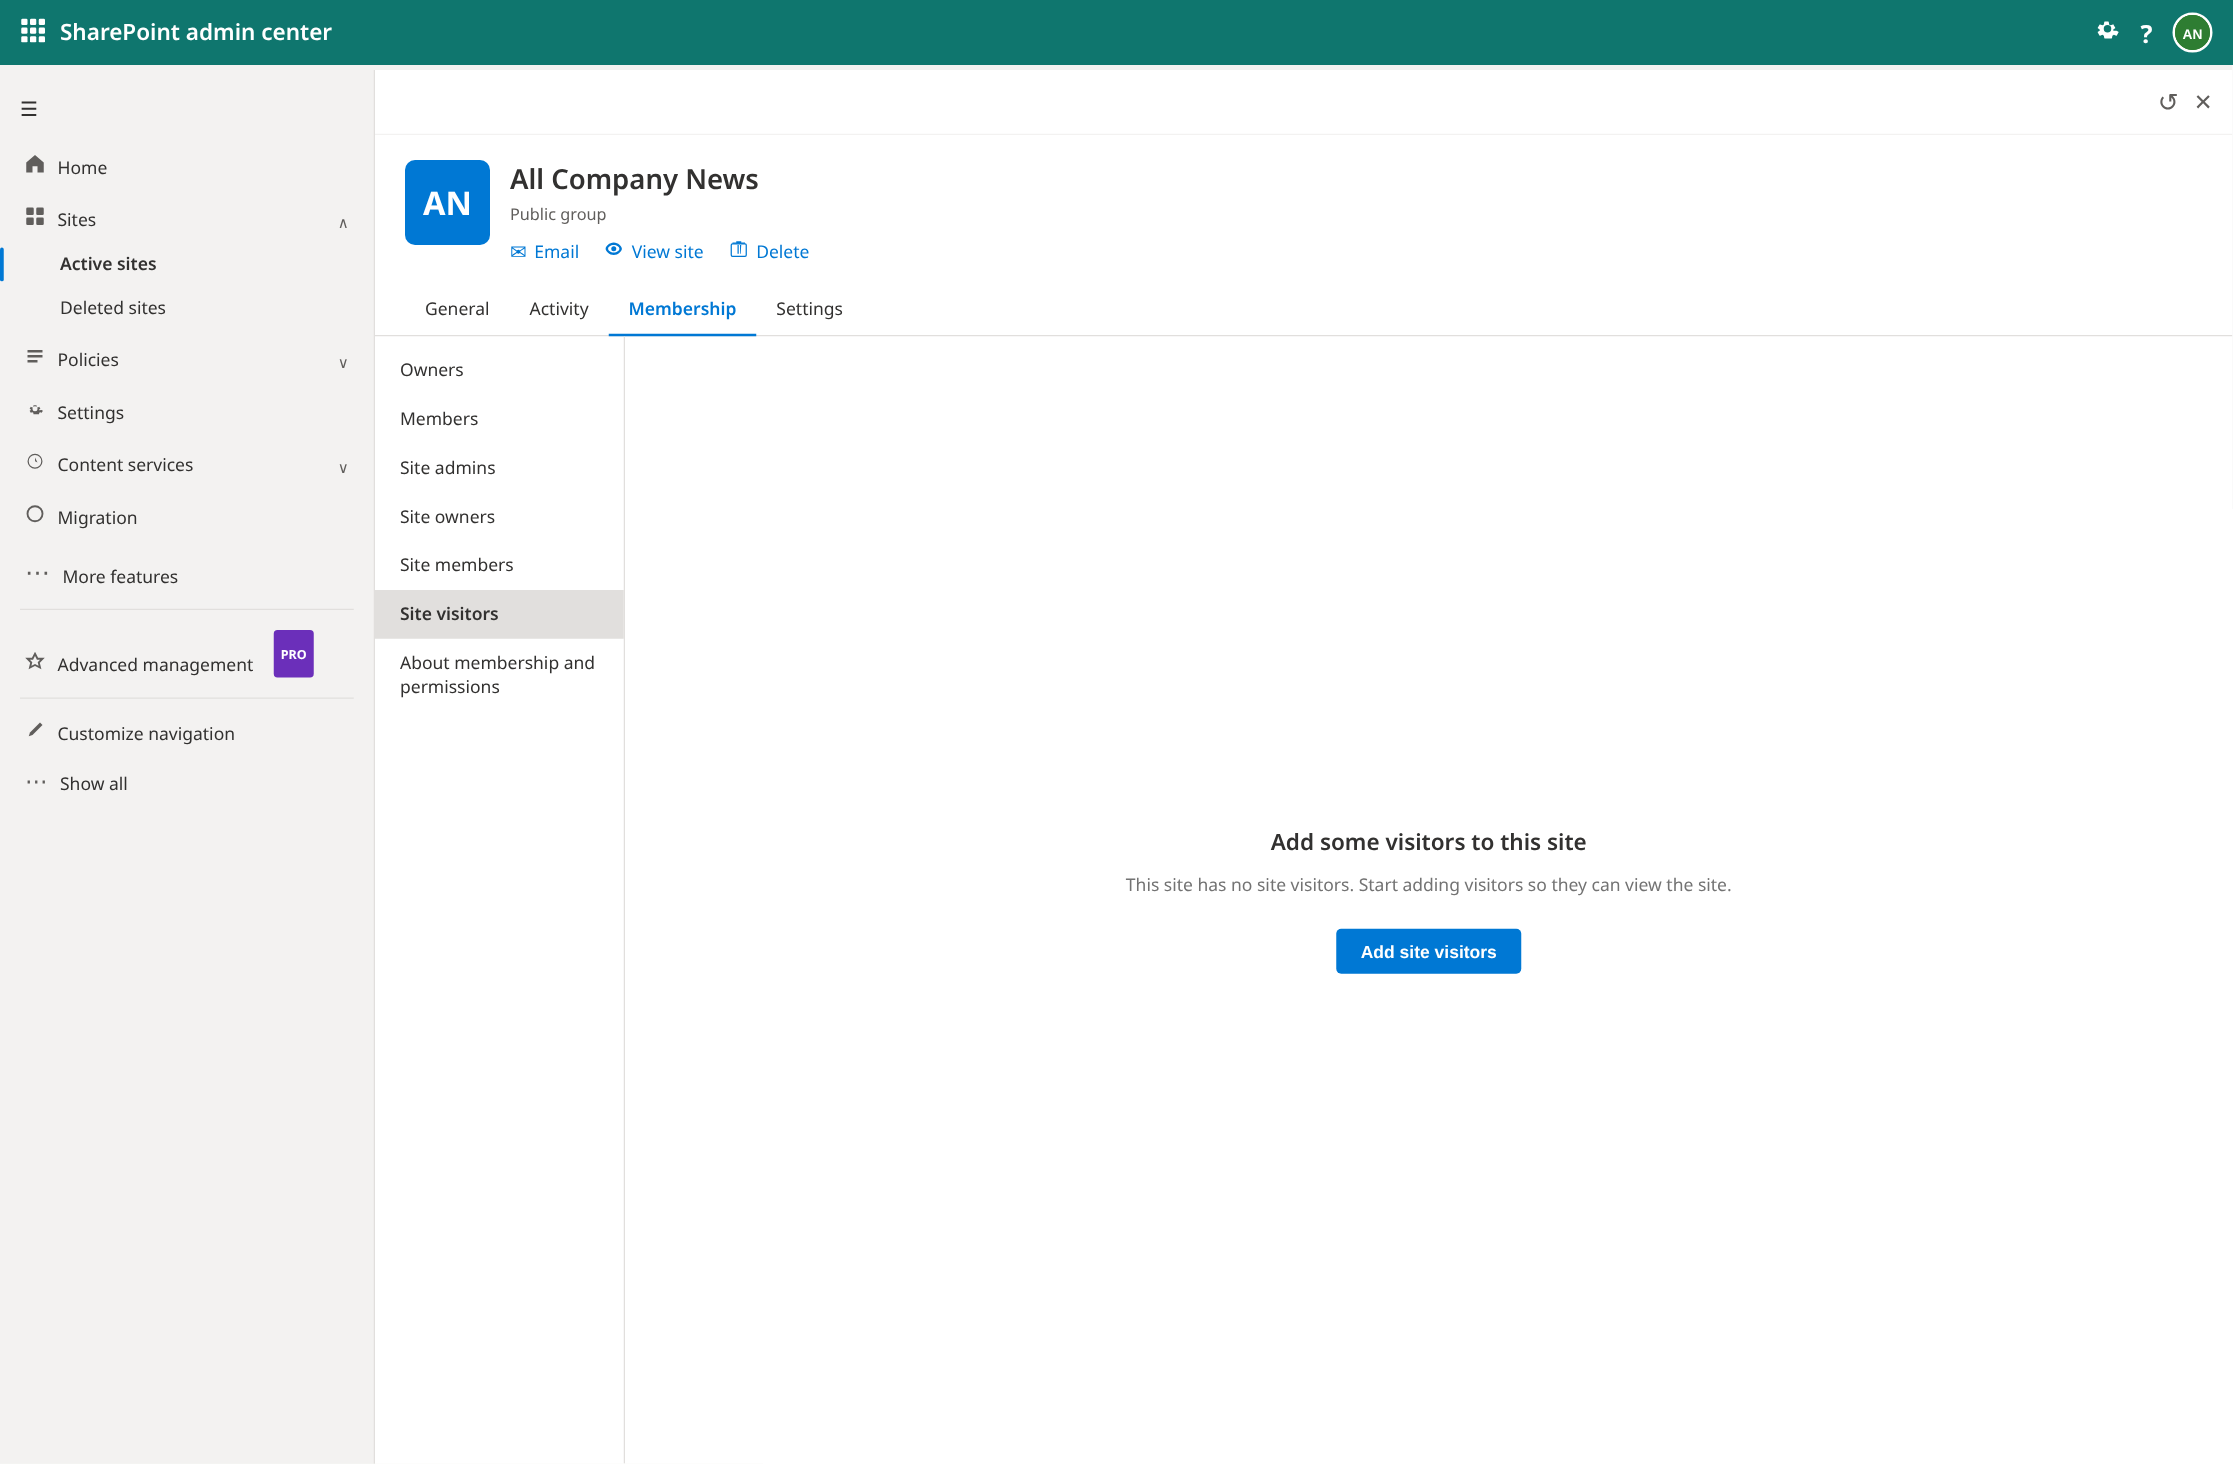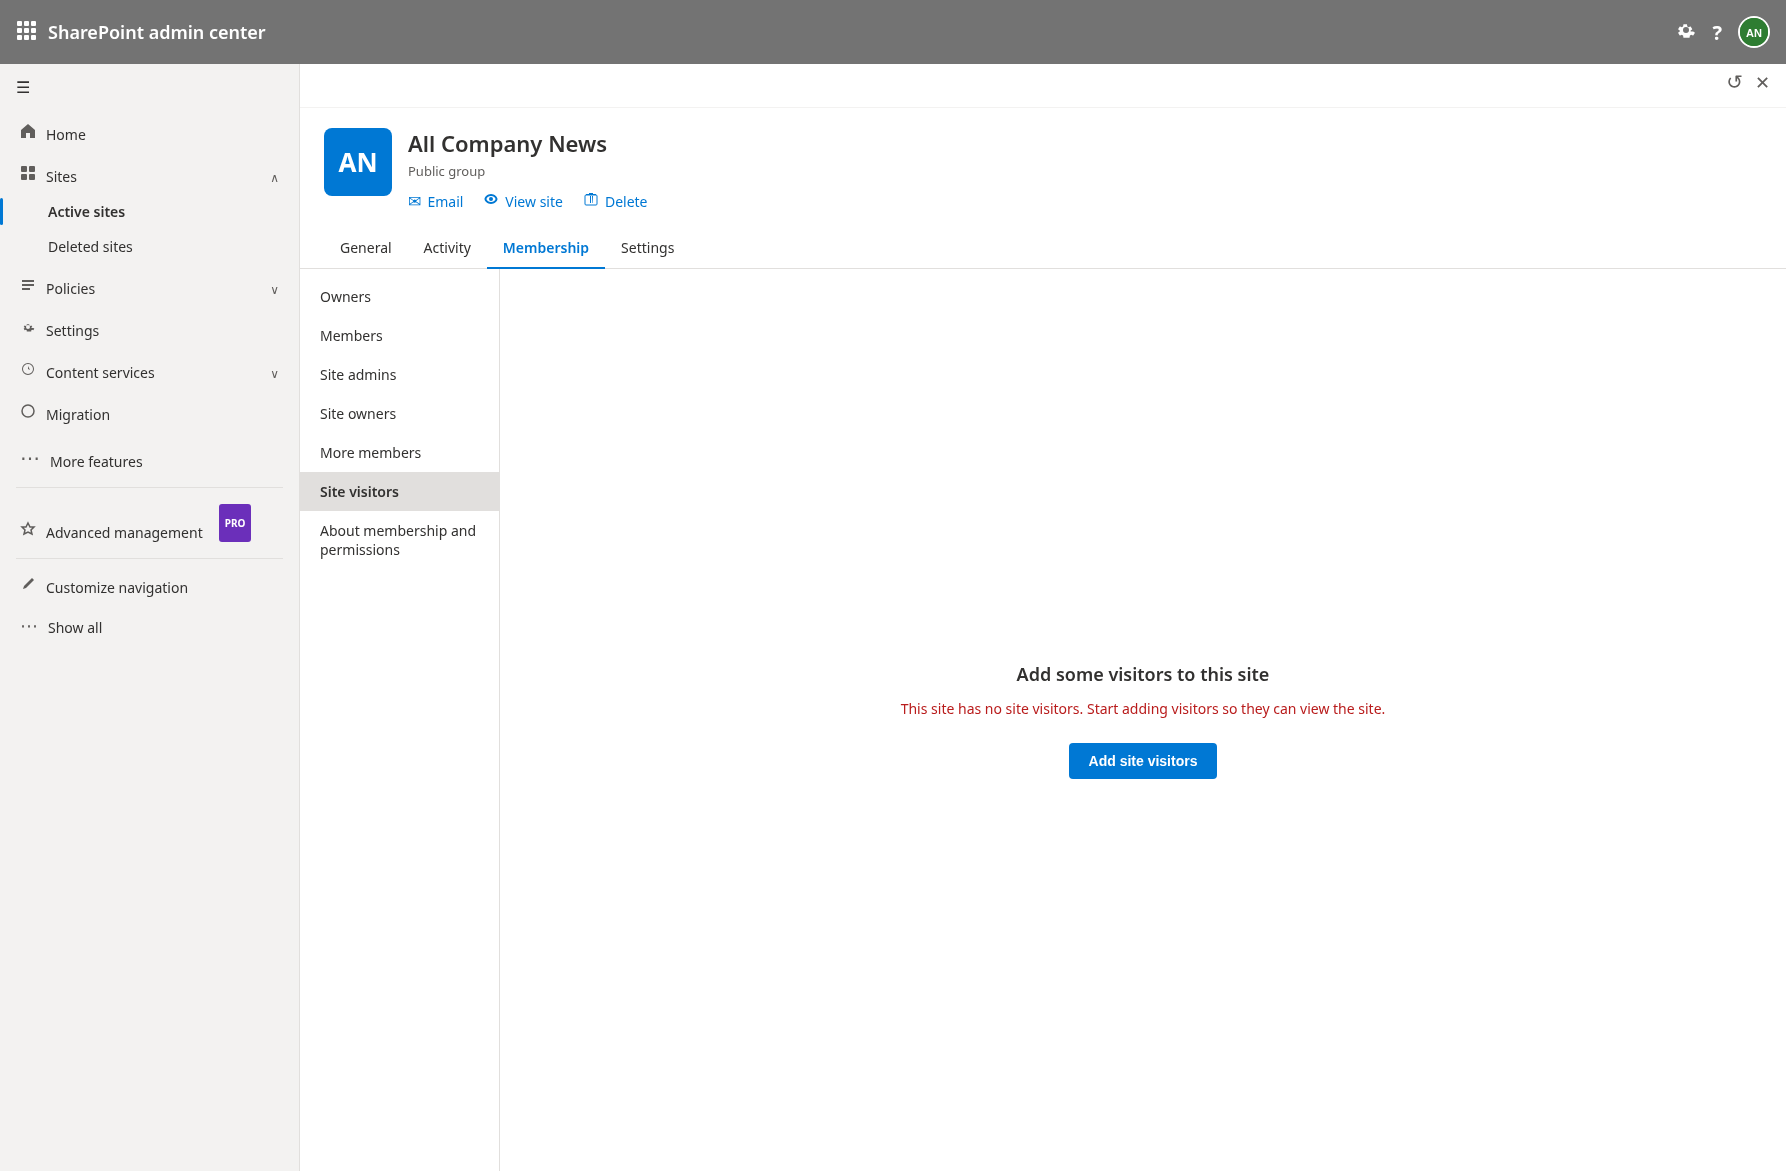--- a/index.html
+++ b/index.html
@@ -1,21 +1,21 @@
 <!DOCTYPE html>
 <html><head>
   <meta charset="utf-8">
   <style>
     * { box-sizing: border-box; margin: 0; padding: 0; }
     body { font-family: 'Segoe UI', system-ui, sans-serif; background: #f3f2f1; width: 1786px; height: 1171px; overflow: hidden; }
 
     
     .topbar {
       display: flex; align-items: center; justify-content: space-between;
-      background: #737373; height: 64px; padding: 0 16px;
+      background: #0f766e; height: 52px; padding: 0 16px;
       position: fixed; top: 0; left: 0; right: 0; z-index: 100;
     }
     .topbar-left { display: flex; align-items: center; gap: 12px; }
     .waffle-icon { color: white; font-size: 20px; cursor: pointer; }
     .topbar-title { color: white; font-size: 18px; font-weight: 600; }
     .topbar-right { display: flex; align-items: center; gap: 16px; }
     .topbar-icon { color: white; font-size: 18px; cursor: pointer; }
     .avatar-circle {
       width: 32px; height: 32px; border-radius: 50%; background: #2d7a2d;
       display: flex; align-items: center; justify-content: center;
@@ -111,21 +111,21 @@
     }
     .mem-nav-item.active { background: #e1dfdd; font-weight: 600; }
 
     
     .membership-content {
       flex: 1; display: flex; flex-direction: column;
       align-items: center; justify-content: center; padding: 40px;
     }
     .empty-state { text-align: center; max-width: 500px; }
     .empty-title { font-size: 18px; font-weight: 600; color: #323130; margin-bottom: 12px; }
-    .empty-desc { font-size: 14px; color: #b91c1c; margin-bottom: 24px; line-height: 1.5; }
+    .empty-desc { font-size: 14px; color: #737373; margin-bottom: 24px; line-height: 1.5; }
     .add-btn {
       background: #0078d4; color: #ffffff; border: none; border-radius: 4px;
       padding: 10px 20px; font-size: 14px; font-weight: 600; cursor: pointer;
     }
   </style>
 </head>
 <body>
 
 <div class="topbar">
   <div class="topbar-left">
@@ -333,21 +333,21 @@
         <div class="tab">Settings</div>
       </div>
 
       <div class="membership-layout">
 
         <div class="membership-nav">
           <div class="mem-nav-item">Owners</div>
           <div class="mem-nav-item">Members</div>
           <div class="mem-nav-item">Site admins</div>
           <div class="mem-nav-item">Site owners</div>
-          <div class="mem-nav-item">More members</div>
+          <div class="mem-nav-item">Site members</div>
           <div class="mem-nav-item active">Site visitors</div>
           <div class="mem-nav-item">About membership and permissions</div>
         </div>
 
         <div class="membership-content">
           <div class="empty-state">
             <div class="empty-title">Add some visitors to this site</div>
             <div class="empty-desc">This site has no site visitors. Start adding visitors so they can view the site.</div>
             <button class="add-btn">Add site visitors</button>
           </div>

